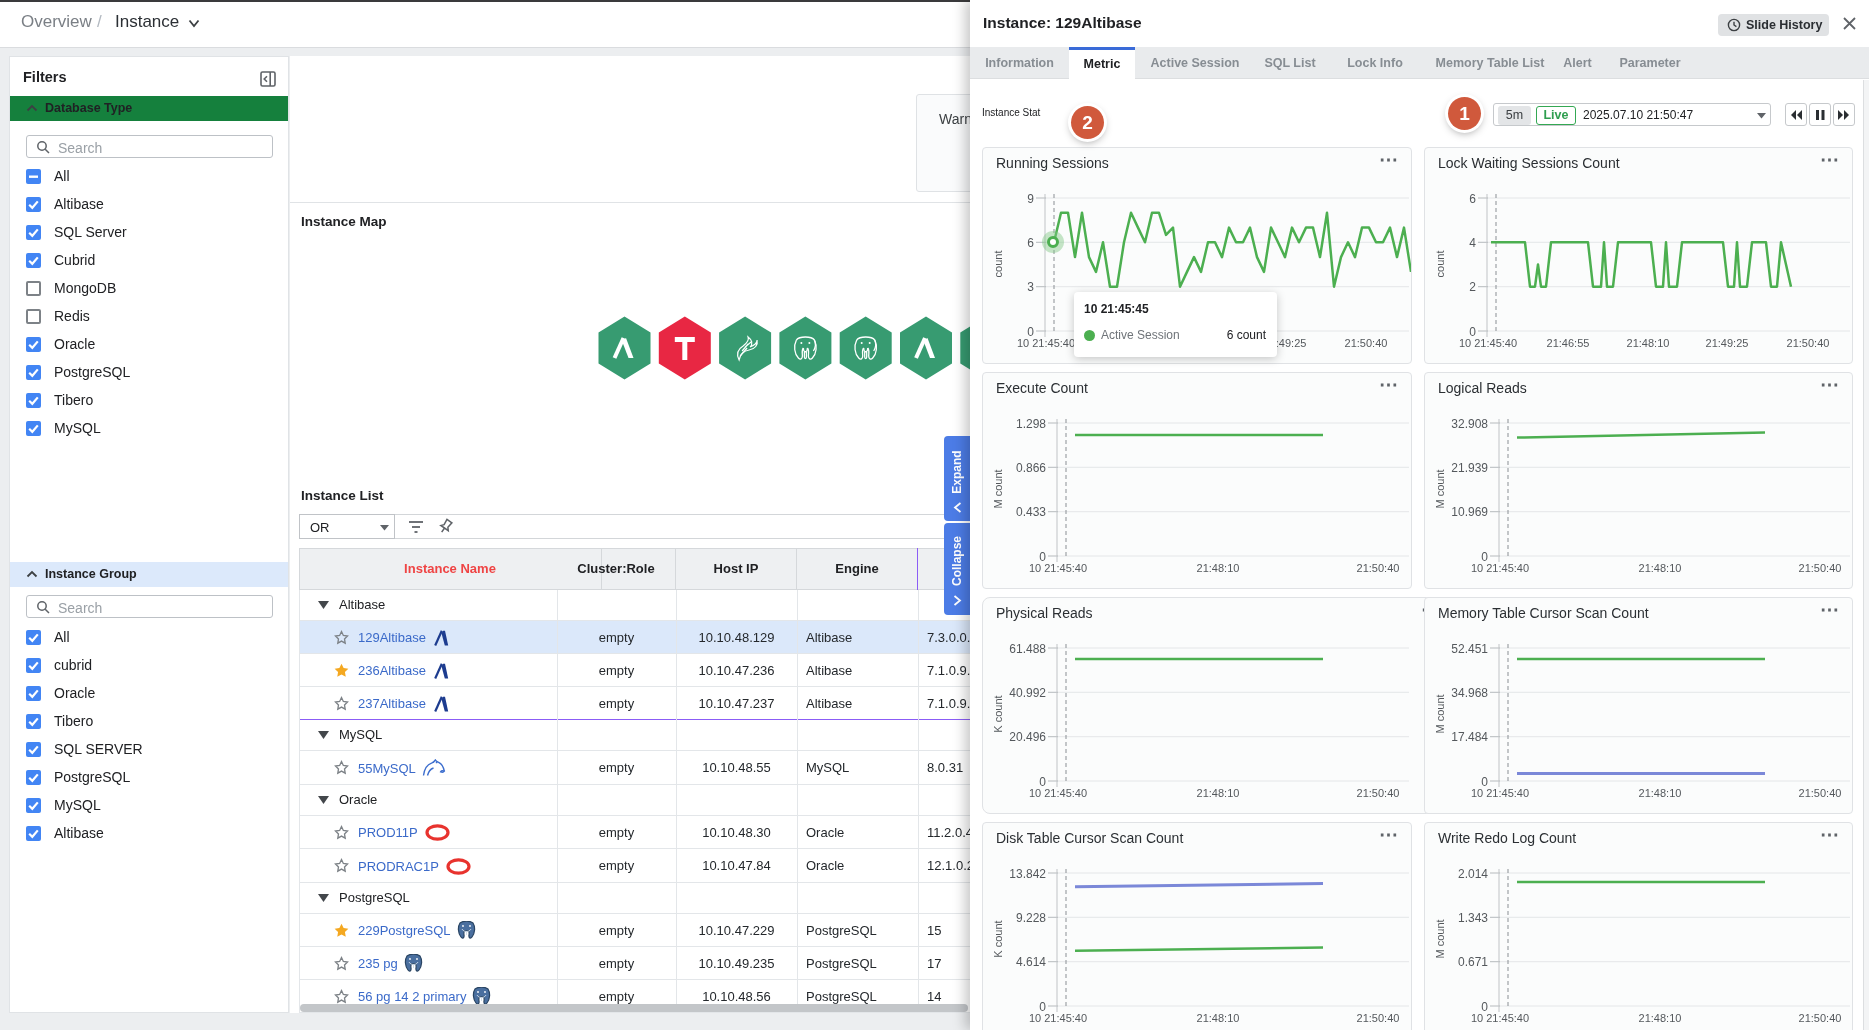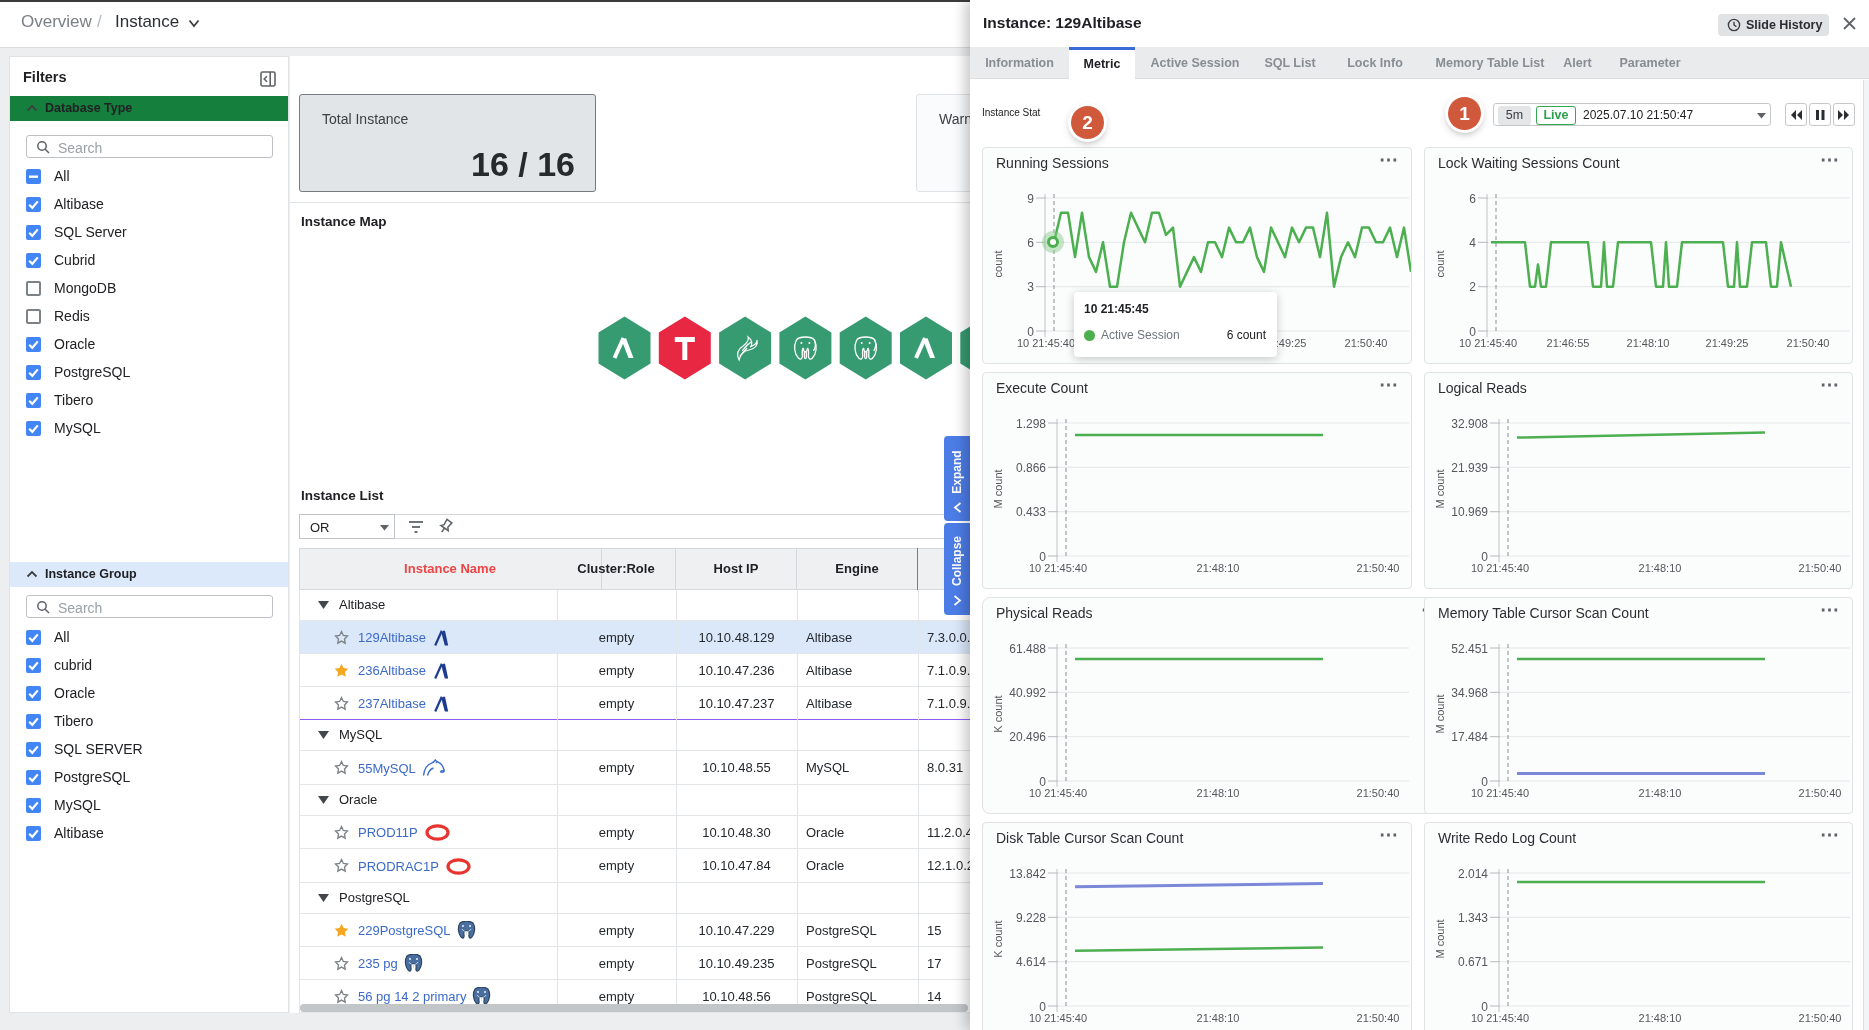--- a/index.html
+++ b/index.html
@@ -130,24 +130,20 @@
       <path d="M3.2 7.8 L6.3 10.8 L11.8 4.4" stroke="#fff" stroke-width="2.2" fill="none"></path>
     </svg>
     <span class="abs" style="left:44px;top:740px;font-size:14px;color:#202124">MySQL</span>
     <svg class="abs" style="left:16px;top:769px" width="15" height="15" viewBox="0 0 15 15">
       <rect width="15" height="15" rx="2" fill="#4285f4"></rect>
       <path d="M3.2 7.8 L6.3 10.8 L11.8 4.4" stroke="#fff" stroke-width="2.2" fill="none"></path>
     </svg>
     <span class="abs" style="left:44px;top:768px;font-size:14px;color:#202124">Altibase</span>
   </div>
 <div class="abs" style="left:290px;top:56px;width:1280px;height:957px;background:#fff;overflow:hidden">
-    <div class="abs" style="left:9px;top:38px;width:297px;height:98px;background:#e2e5e8;border:1px solid #767b81;border-radius:3px">
-      <span class="abs" style="left:22px;top:16px;font-size:14px;color:#3c4043">Total Instance</span>
-      <span class="abs" style="right:20px;top:50px;font-size:34px;font-weight:bold;color:#26292e">16 / 16</span>
-    </div>
     <div class="abs" style="left:626px;top:38px;width:298px;height:98px;background:#fafbfc;border:1px solid #dfe2e5;border-radius:3px">
       <span class="abs" style="left:22px;top:16px;font-size:14px;color:#3c4043">Warning Instance</span>
     </div>
     <div class="abs" style="left:0;top:146px;width:1280px;height:1px;background:#e0e3e6"></div>
     <span class="abs" style="left:11px;top:158px;font-size:13.5px;font-weight:bold;color:#202124">Instance Map</span>
     <svg class="abs" style="left:300px;top:259px" width="980" height="66" viewBox="0 0 980 66">
       <polygon points="34.5,1.5 60.5,17.5 60.5,48.5 34.5,64.5 8.5,48.5 8.5,17.5" fill="#379b71"></polygon>
       <g transform="translate(34.5,33)">
         <path d="M-10 10 L-1 -10" stroke="#fff" stroke-width="4" fill="none"></path>
         <path d="M1.5 -10 L9 10 L4 10 L-2.5 -7" fill="#fff"></path>

